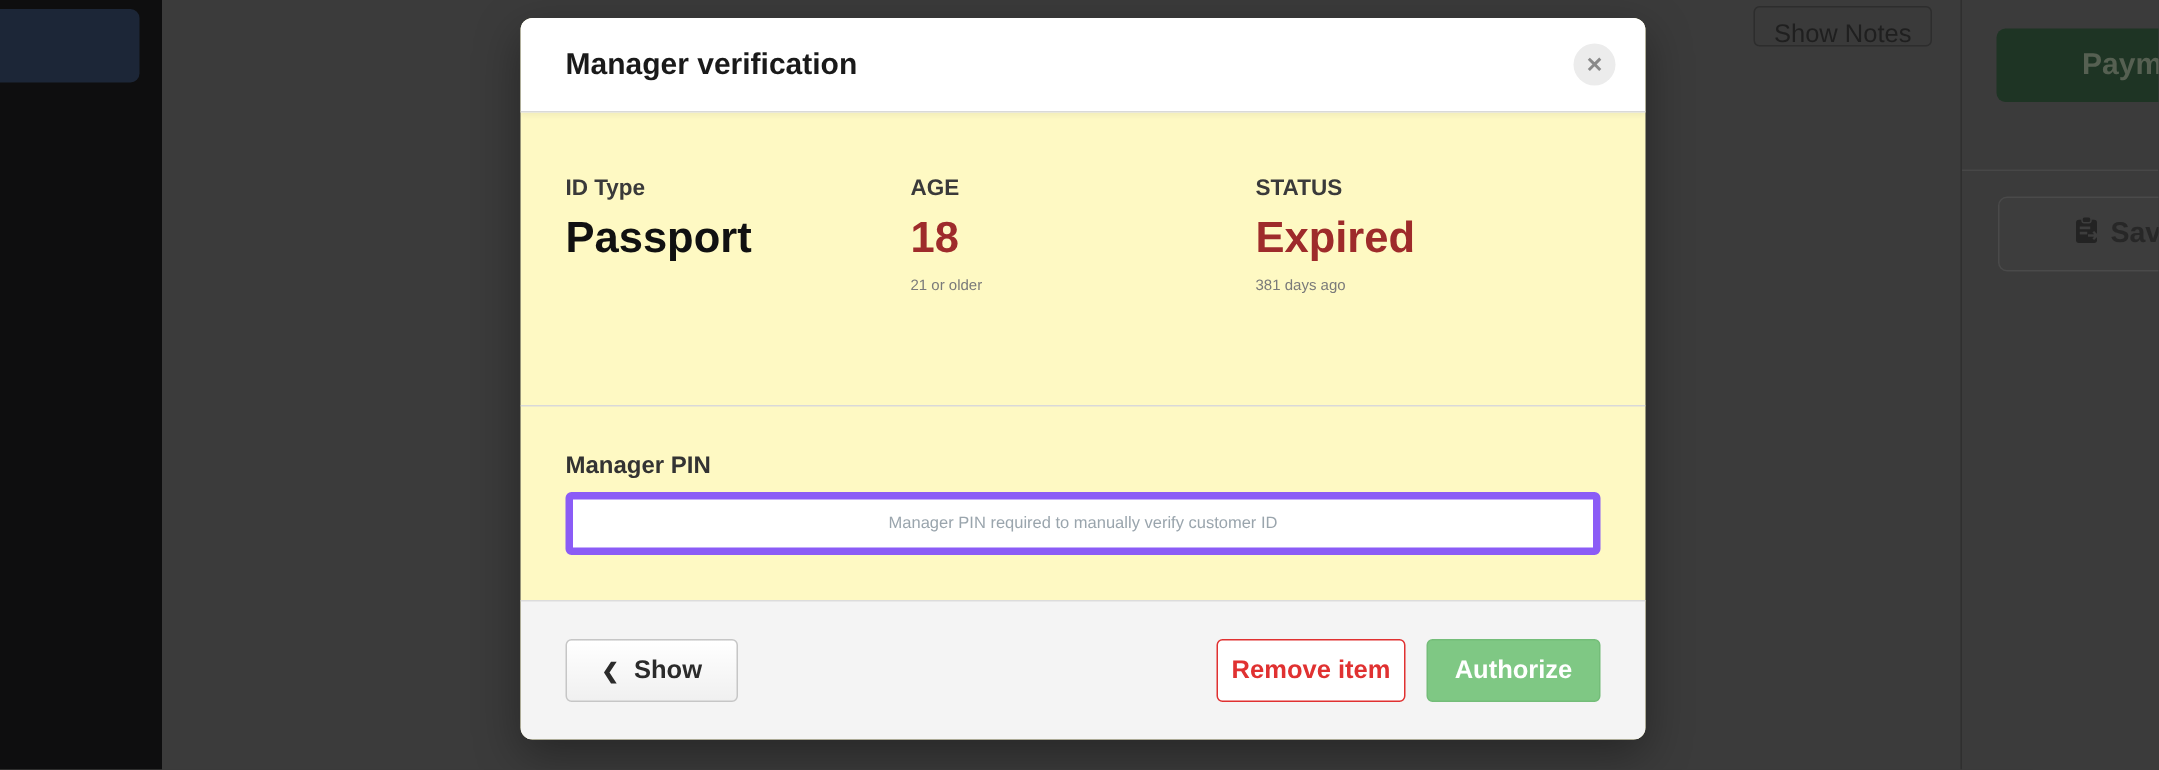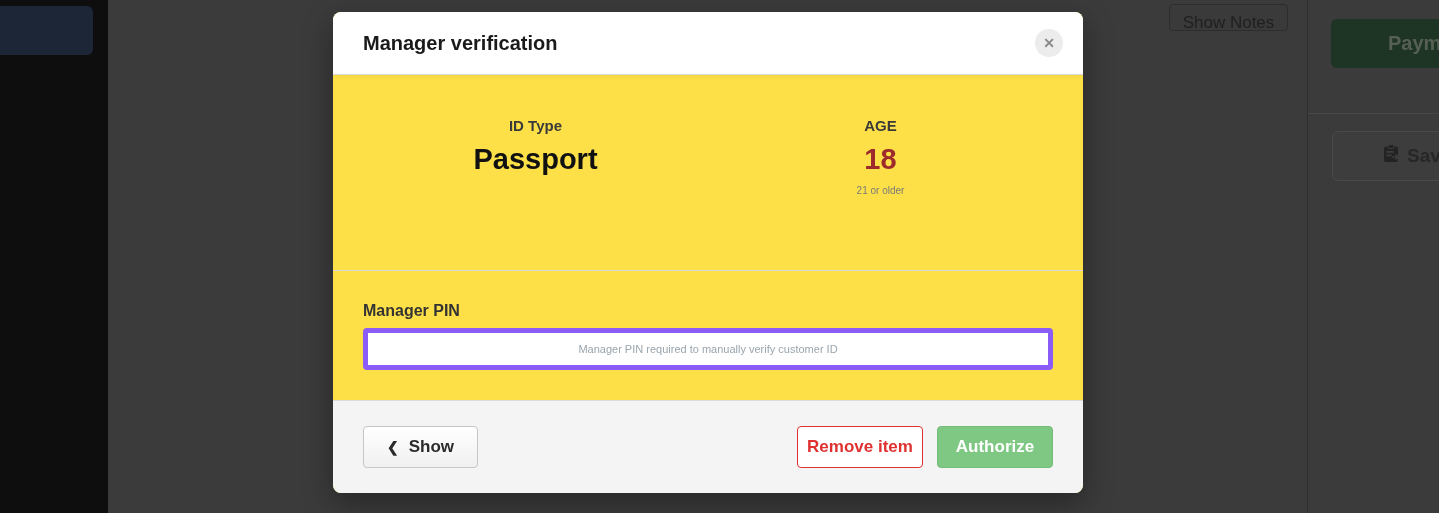--- a/index.html
+++ b/index.html
@@ -44,22 +44,22 @@
     position: absolute; left: 1332px; top: 131px; width: 125px; height: 50px;
     background: #3d3d3d; border: 1px solid #4a4a4a; border-radius: 6px;
     color: #272727; font-size: 19px; font-weight: bold;
     display: flex; align-items: center; padding-left: 50px; gap: 7px;
     cursor: pointer;
   }
   .save-btn svg { flex: 0 0 auto; }
 
   
   .modal {
-    position: absolute; left: 333px; top: 12px; width: 750px; height: 481px;
-    background: #fde047; border-radius: 8px;
+    position: absolute; left: 347px; top: 12px; width: 750px; height: 481px;
+    background: #fef9c3; border-radius: 8px;
     box-shadow: 0 10px 30px rgba(0,0,0,0.35);
     display: flex; flex-direction: column; overflow: hidden;
   }
   .modal-header {
     height: 63px; flex: 0 0 63px;
     display: flex; align-items: center; justify-content: space-between;
     padding: 0 20px 0 30px;
     border-bottom: 1px solid #d9d9d9;
     box-shadow: 0 2px 4px rgba(0,0,0,0.05);
     position: relative; z-index: 2; background: #fff;
@@ -70,21 +70,21 @@
     background: #ececec; border: none;
     color: #8a8a8a; font-size: 14px; font-weight: bold;
     display: flex; align-items: center; justify-content: center;
     cursor: pointer;
   }
 
   .info-section {
     flex: 0 0 195px;
     display: flex; padding: 42px 30px 0;
   }
-  .info-col { flex: 1; text-align: center; }
+  .info-col { flex: 1; text-align: left; }
   .info-label { font-size: 15px; font-weight: 600; color: #3a3a3a; margin-bottom: 9px; }
   .info-value { font-size: 29px; font-weight: bold; color: #111111; line-height: 1.15; }
   .info-value.alert { color: #9e2b2b; }
   .info-sub { font-size: 10px; color: #7a7a7a; margin-top: 9px; min-height: 18px; }
 
   .pin-section {
     flex: 0 0 130px;
     border-top: 1px solid #d9d9d9;
     padding: 31px 30px 0;
   }
@@ -167,20 +167,25 @@
     <div class="info-col">
       <div class="info-label">ID Type</div>
       <div class="info-value">Passport</div>
       <div class="info-sub"></div>
     </div>
     <div class="info-col">
       <div class="info-label">AGE</div>
       <div class="info-value alert">18</div>
       <div class="info-sub">21 or older</div>
     </div>
+    <div class="info-col">
+      <div class="info-label">STATUS</div>
+      <div class="info-value alert">Expired</div>
+      <div class="info-sub">381 days ago</div>
+    </div>
   </div>
 
   <div class="pin-section">
     <div class="pin-label">Manager PIN</div>
     <input class="pin-input" type="text" placeholder="Manager PIN required to manually verify customer ID" style="">
   </div>
 
   <div class="modal-footer">
     <button class="btn back-btn">
       <span class="back-chevron">❮</span>

